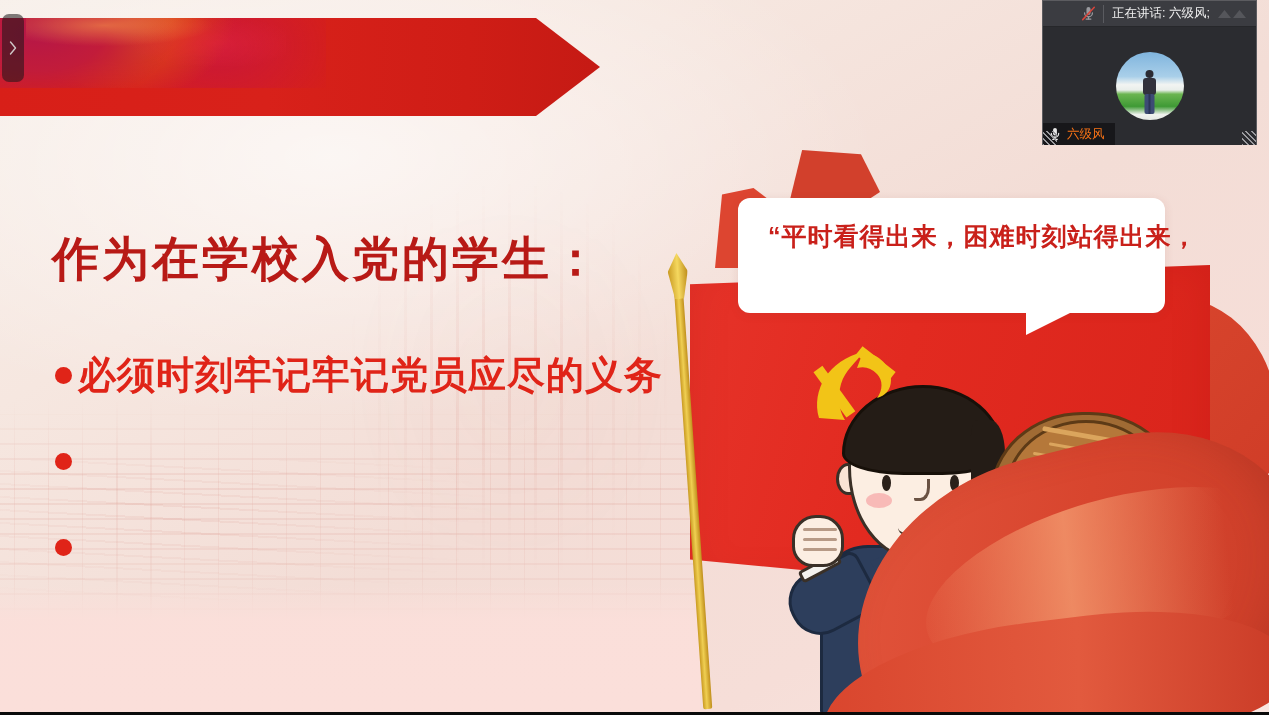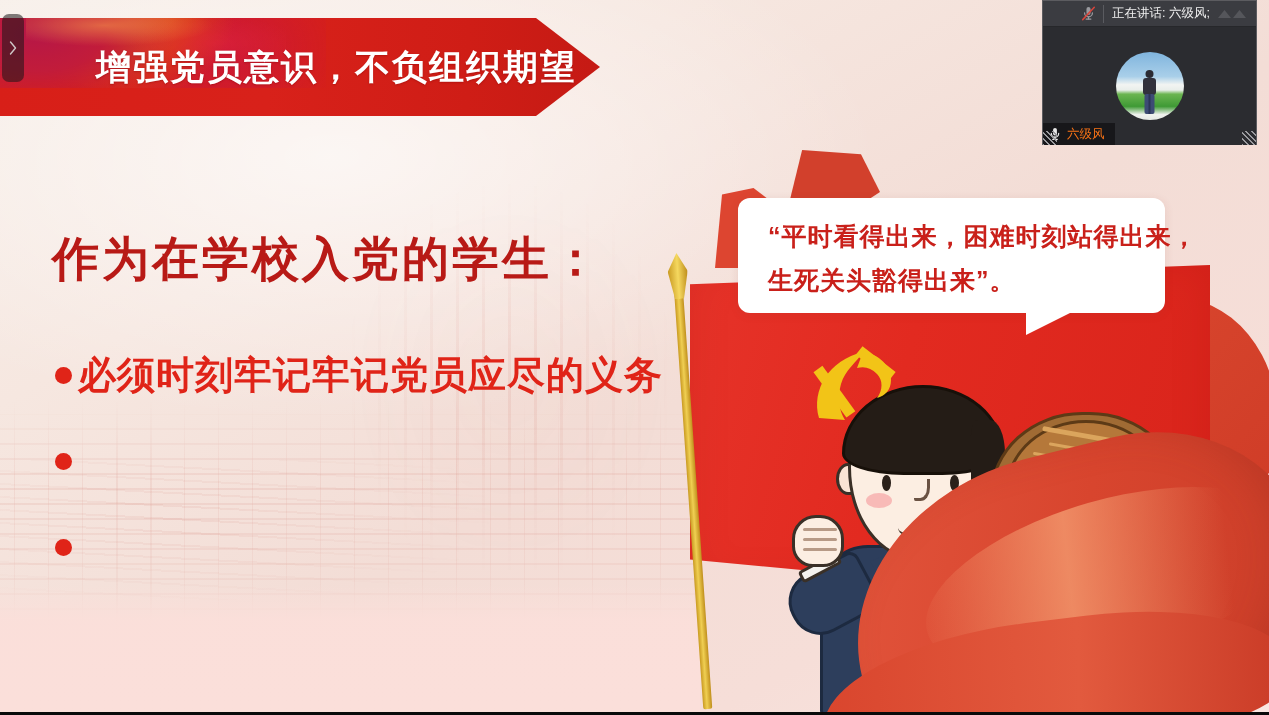--- a/index.html
+++ b/index.html
@@ -560,26 +560,24 @@
         <div class="mouth"></div>
       </div>
 
       <div class="ribbon" id="ribbon-main"></div>
       <div class="ribbon" id="ribbon-highlight"></div>
       <div class="ribbon" id="ribbon-lower"></div>
     </div>
 
     <div id="speech-bubble">
       <div class="bubble-line">“平时看得出来，困难时刻站得出来，</div>
-      <div class="bubble-line">生死关头豁得出来”。</div>
     </div>
 
     <div id="title-banner">
       <div id="banner-drape"></div>
-      <div id="banner-title">增强党员意识，不负组织期望</div>
     </div>
 
     <div id="slide-heading">作为在学校入党的学生：</div>
 
     <div id="bullet-list">
       <div class="bullet-row">
         <span class="bullet-dot"></span>
         <span class="bullet-text">必须时刻牢记牢记党员应尽的义务</span>
       </div>
       <div class="bullet-row">

